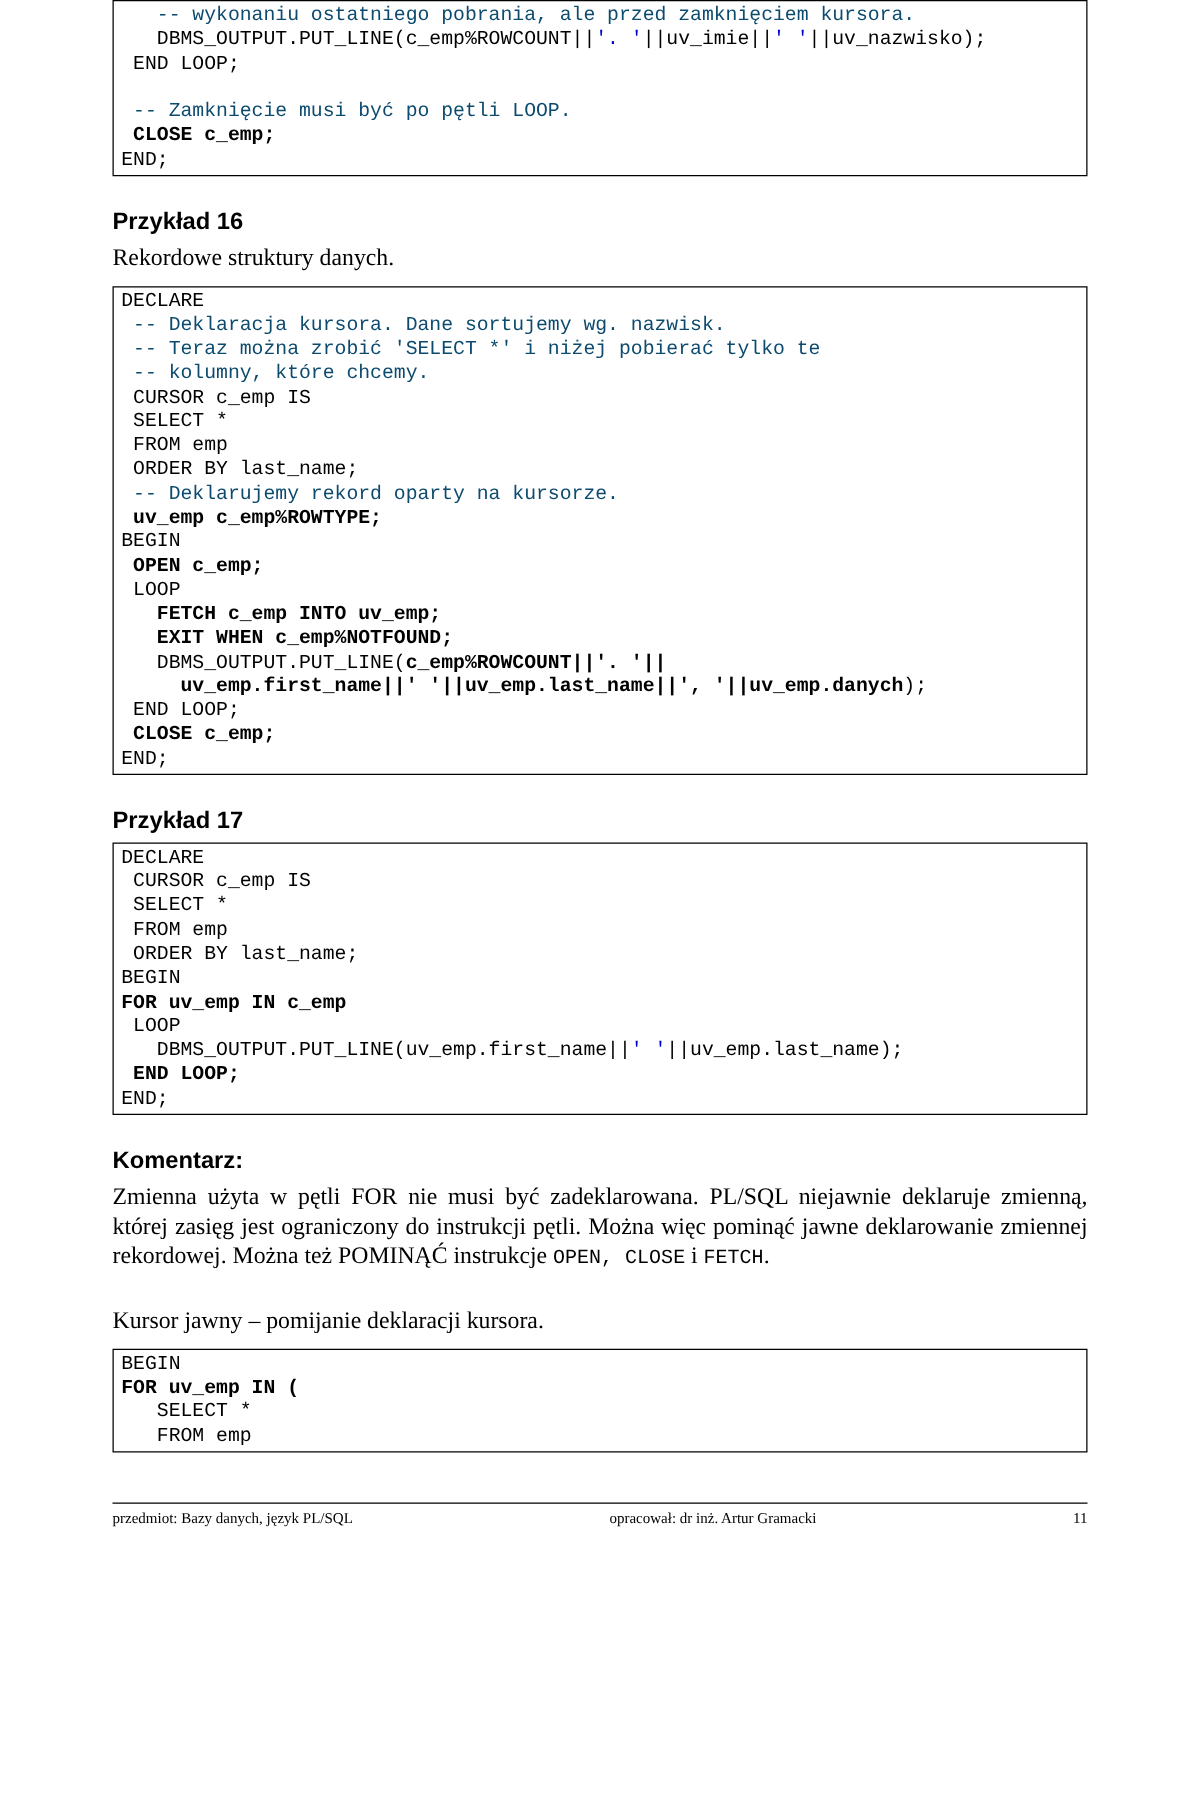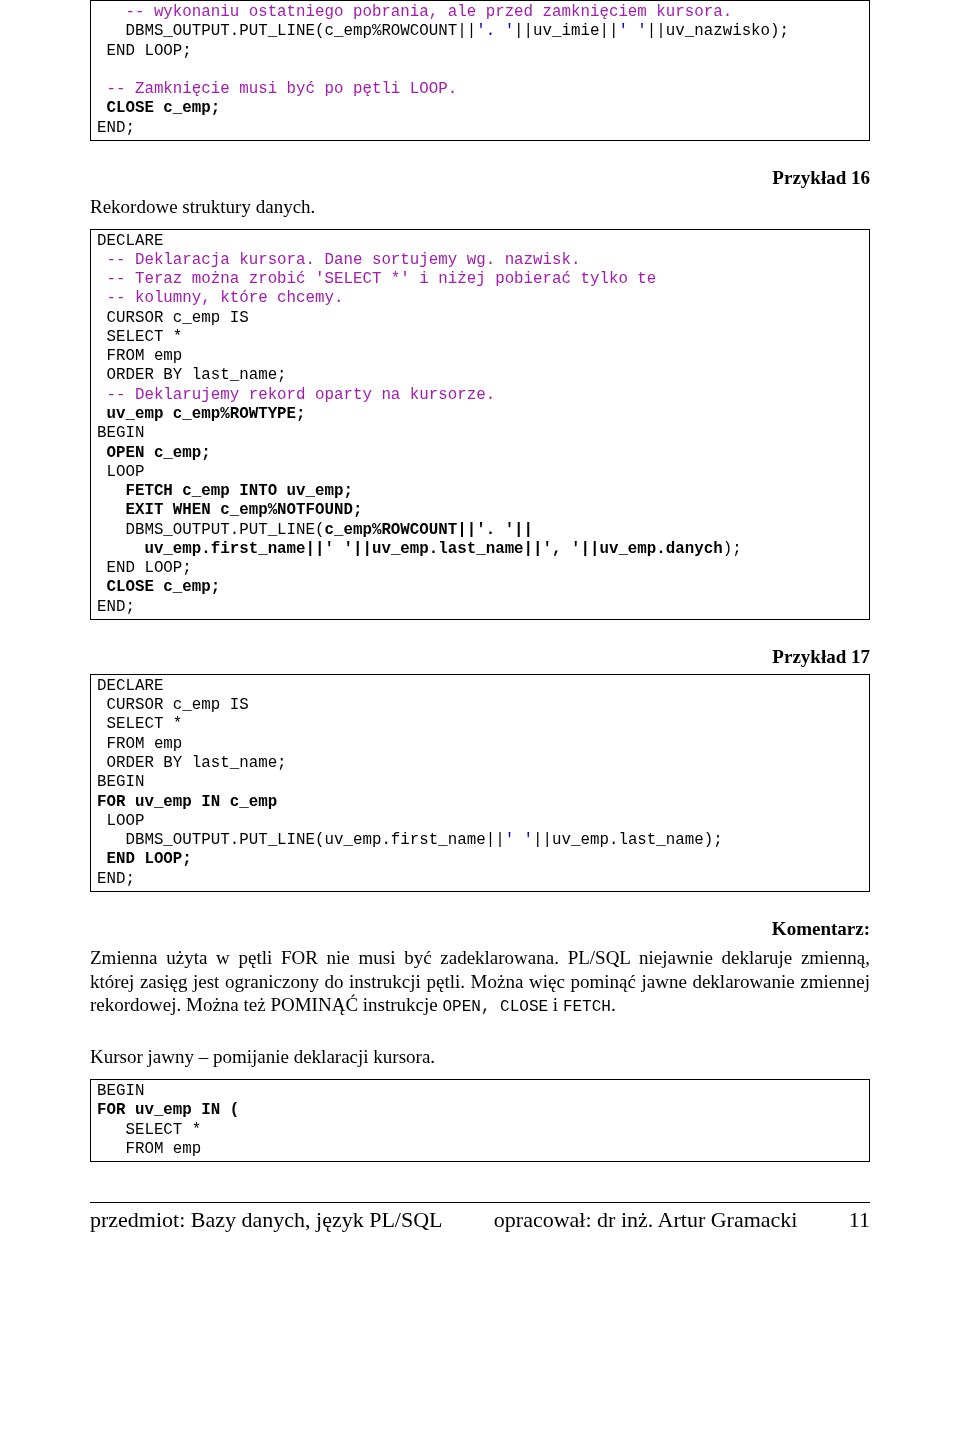--- a/index.html
+++ b/index.html
@@ -19,48 +19,47 @@
     border: 1px solid #000;
     padding: 2px 6px 2px 6px;
     font-family: "Courier New", Courier, monospace;
     font-size: 15.8px;
     line-height: 1.22;
     white-space: pre;
     margin: 0 0 26px 0;
     overflow: hidden;
   }
   .heading {
-    font-family: Liberation Serif, serif;
+    font-family: Liberation Sans, sans-serif;
     font-weight: bold;
     font-size: 19px;
     margin: 0 0 6px 0;
-    text-align: right;
   }
   .bodytext {
     font-family: "Times New Roman", Times, serif;
     font-size: 19px;
     line-height: 1.25;
     margin: 0 0 10px 0;
     text-align: justify;
   }
   .mono-inline {
     font-family: "Courier New", Courier, monospace;
     font-size: 16px;
   }
   .footer {
     border-top: 1px solid #000;
     margin-top: 40px;
     padding-top: 4px;
     font-family: "Times New Roman", Times, serif;
-    font-size: 22px;
+    font-size: 12px;
     display: flex;
     justify-content: space-between;
     text-align: right;
   }
-  .green { color: #a21caf; }
+  .green { color: #0c4a6e; }
   .blue  { color: #0000cc; }
   b { font-weight: bold; }
 </style>
 </head>
 <body>
 
 <div class="page">
 
   <div class="codebox"><span class="green">   -- wykonaniu ostatniego pobrania, ale przed zamknięciem kursora.</span>
 <span>   DBMS_OUTPUT.PUT_LINE(c_emp%ROWCOUNT||</span><span class="blue">'. '</span><span>||uv_imie||</span><span class="blue">' '</span><span>||uv_nazwisko);</span>

